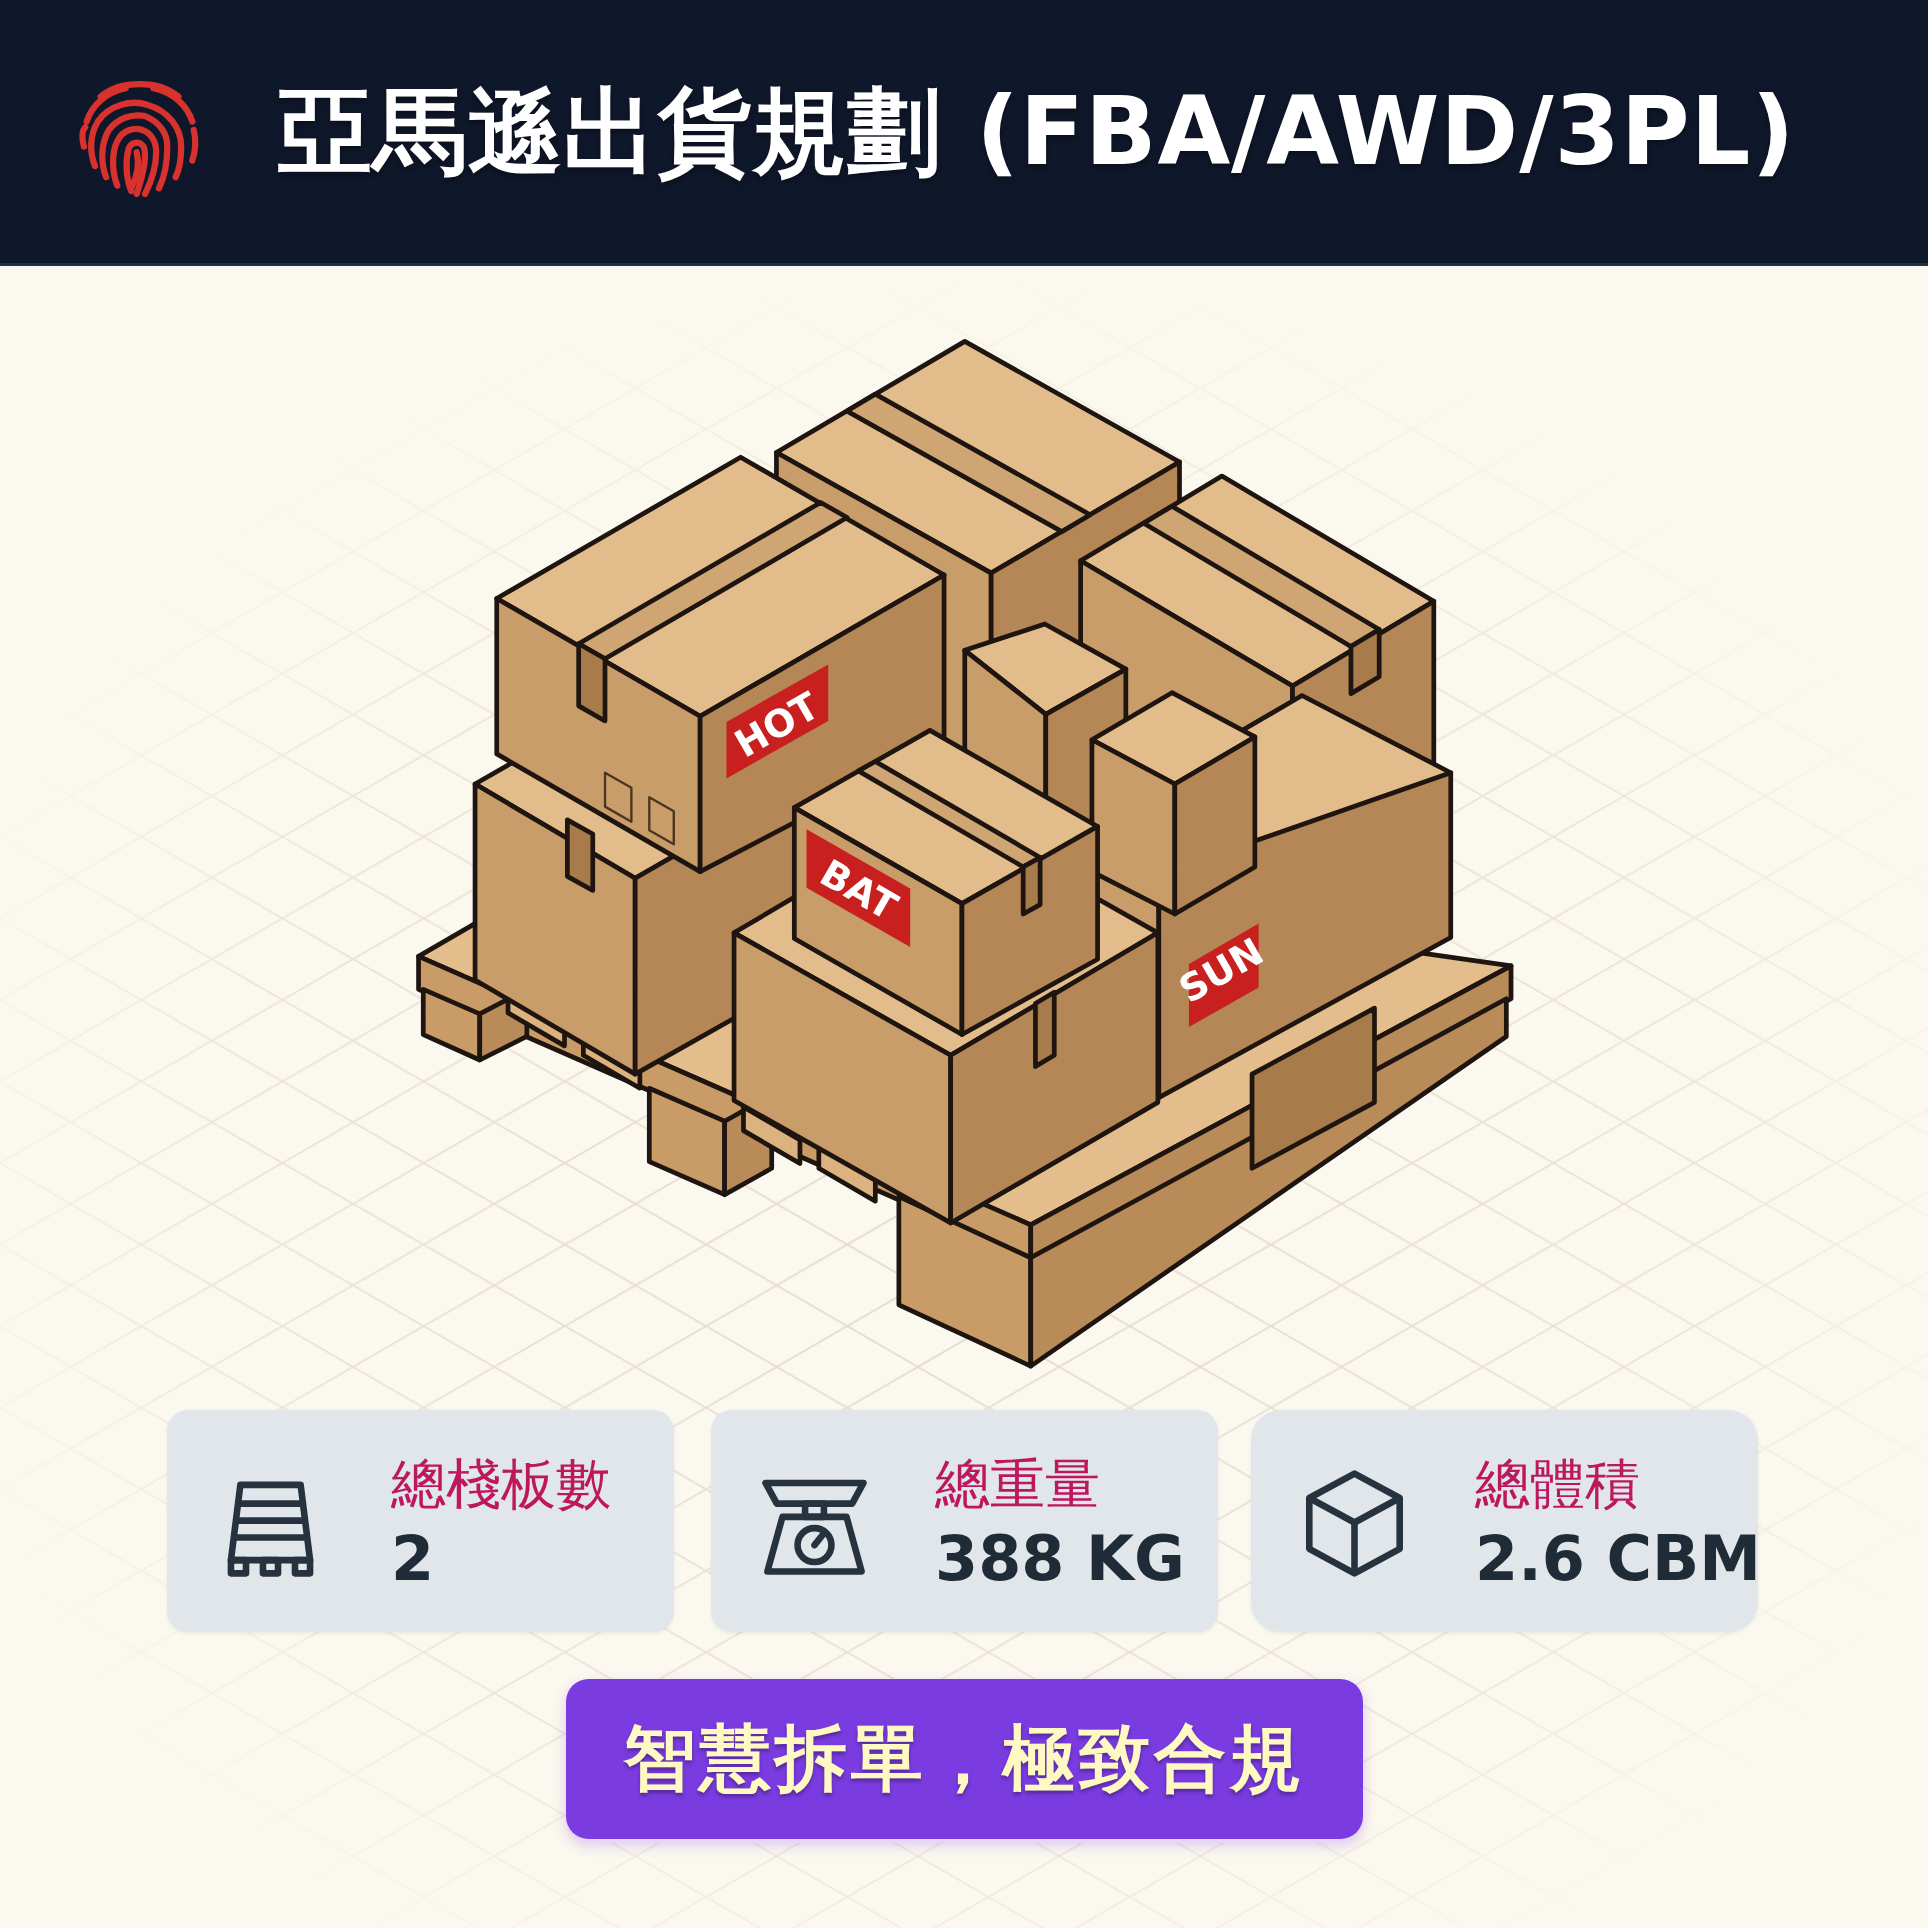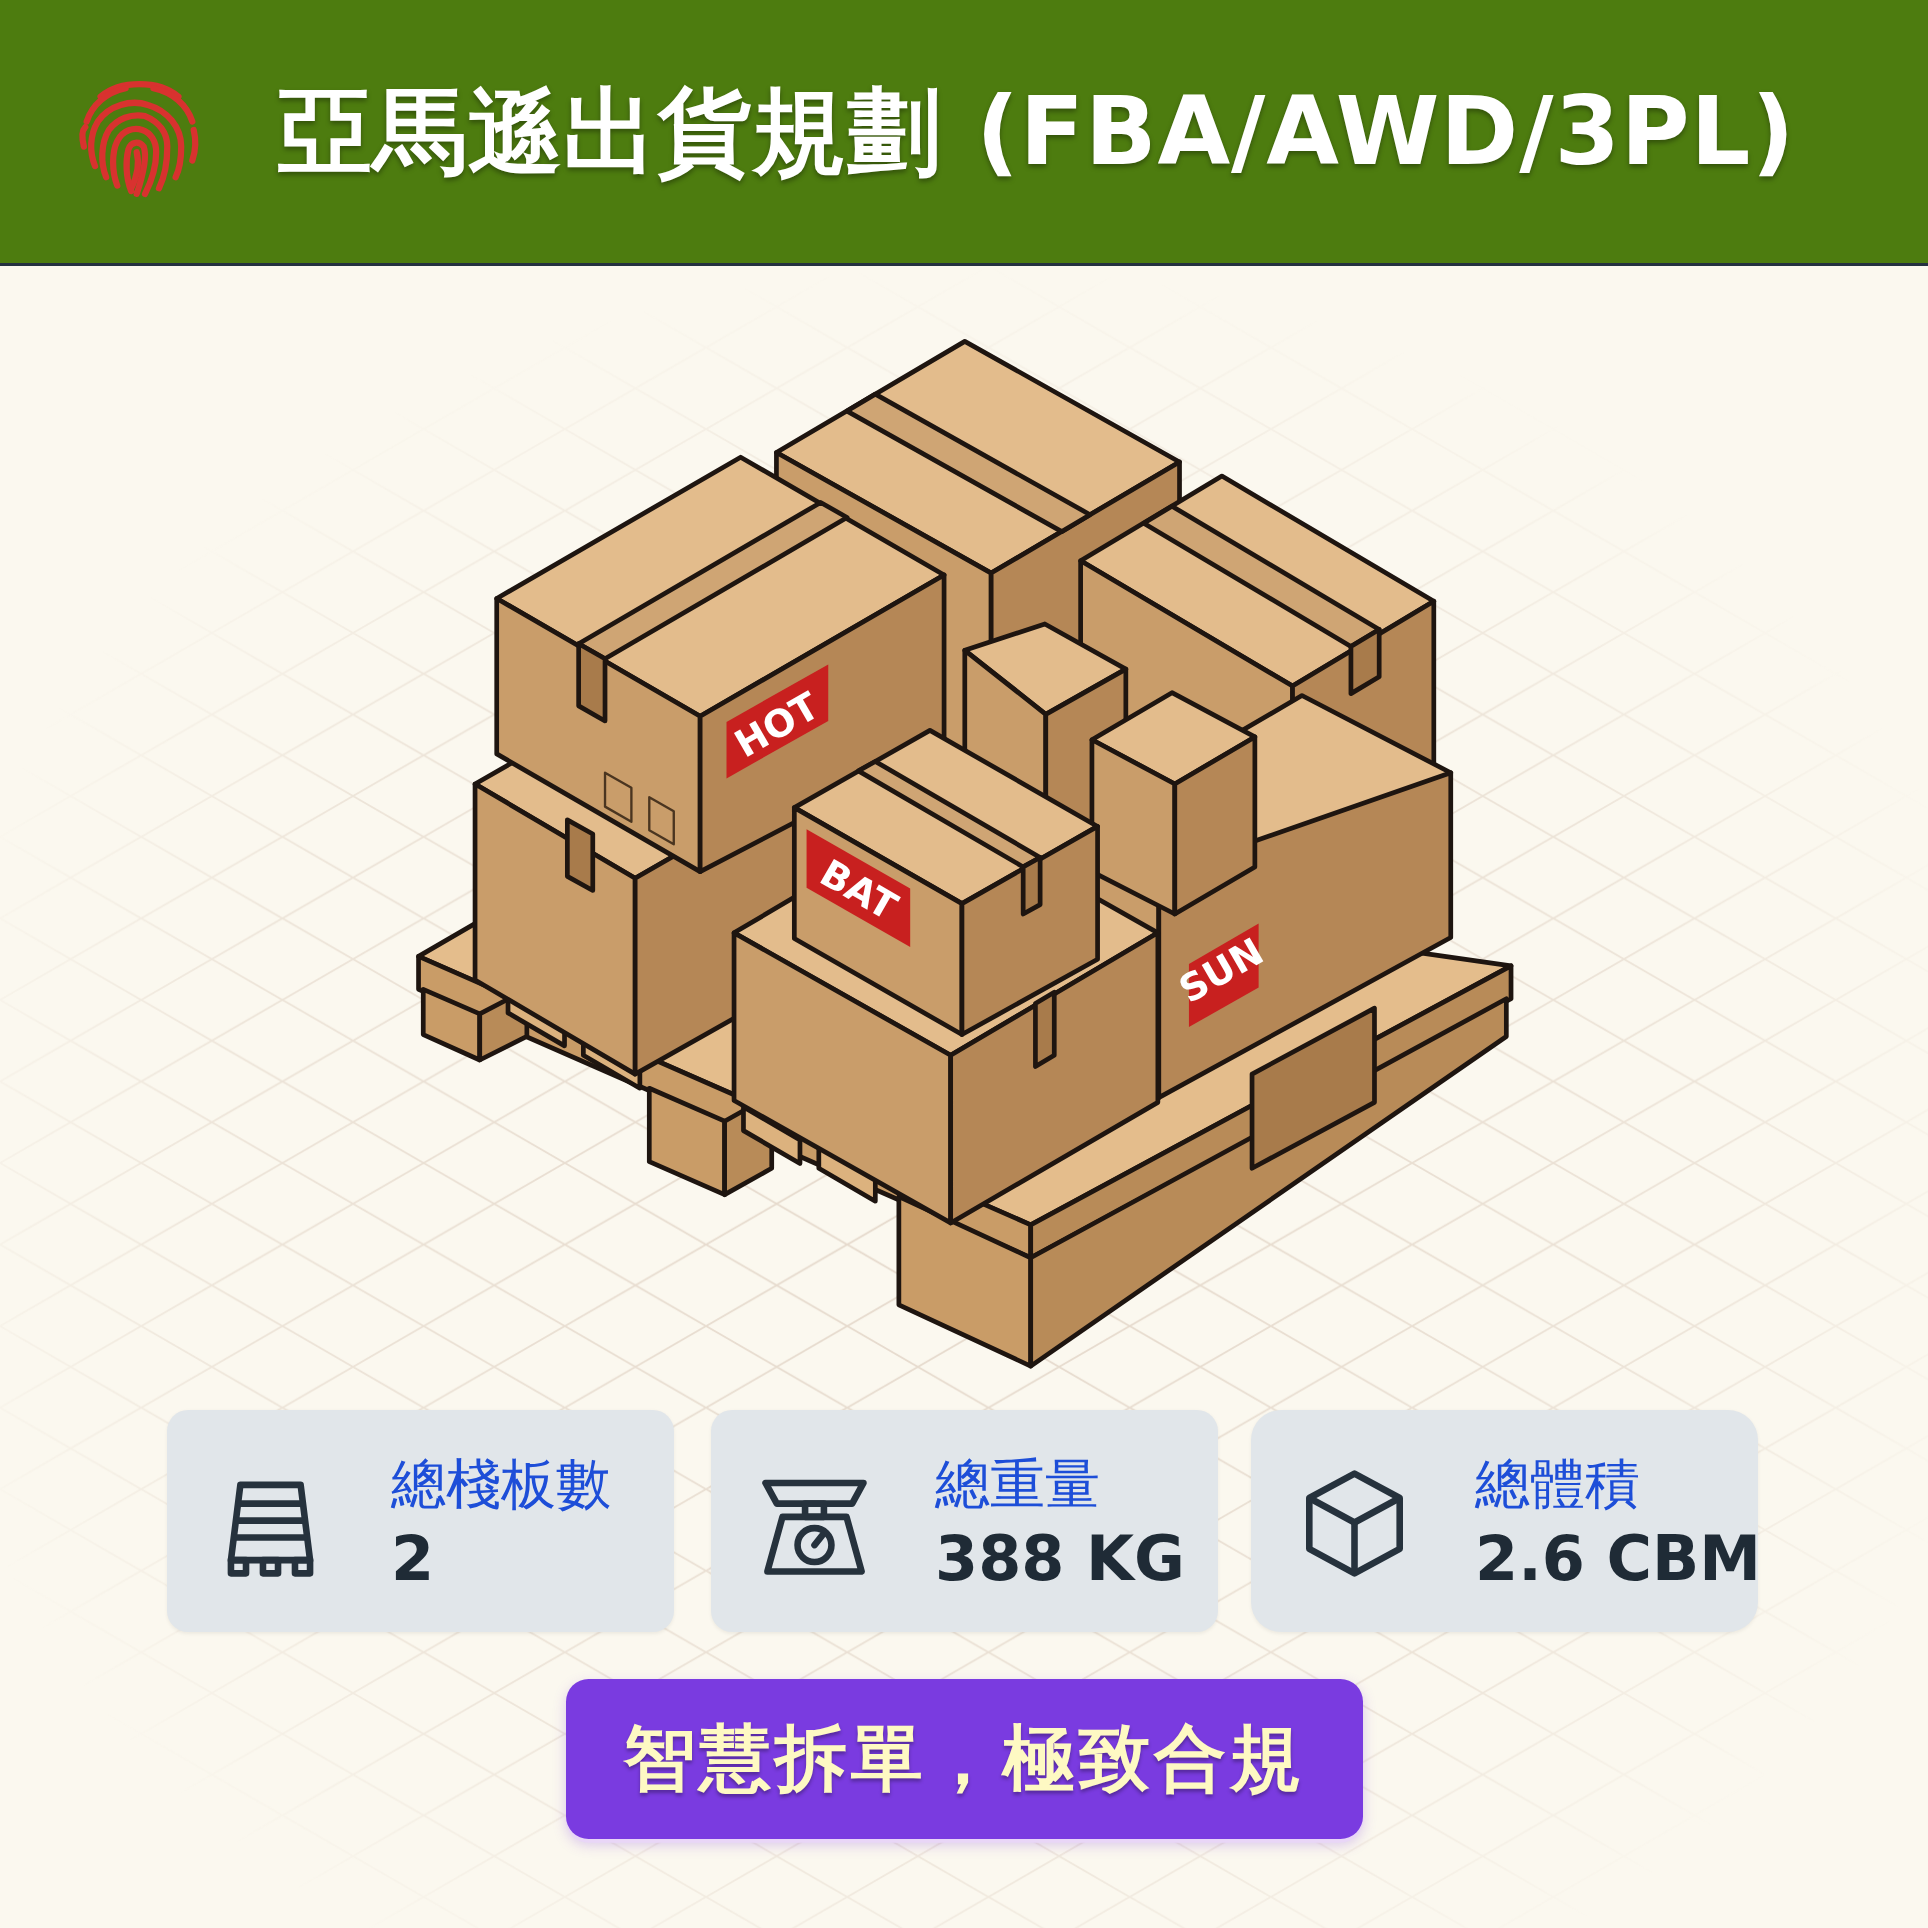--- a/index.html
+++ b/index.html
@@ -4,21 +4,21 @@
 <style>
   html, body { margin: 0; padding: 0; }
   body {
     width: 1928px; height: 1928px; overflow: hidden;
     background: #fbf8ef;
     font-family: "DejaVu Sans", "Liberation Sans", sans-serif;
     position: relative;
   }
   .header {
     position: absolute; left: 0; top: 0; width: 1928px; height: 266px;
-    background: #4d7c0f;
+    background: #0f172a;
     border-bottom: 3.8px solid #243140;
     box-sizing: border-box;
   }
   .header .fp-icon { position: absolute; left: 68px; top: 66px; width: 143px; height: 139px; }
   .header .title {
     position: absolute; left: 278px; top: 56px;
     color: #ffffff; font-weight: bold; font-size: 94px; line-height: 151px;
     letter-spacing: 0.9px; white-space: nowrap;
     text-shadow: 0 2.8px 5.6px rgba(0,0,0,0.35);
   }
@@ -26,21 +26,21 @@
   .scene { position: absolute; left: 395px; top: 330px; width: 1149px; height: 1055px; }
   .stats { position: absolute; left: 167px; top: 1410px; width: 1595px; height: 222px; }
   .stat-card {
     position: absolute; top: 0; width: 507px; height: 222px;
     background: #e1e6ea; border-radius: 21px;
     box-shadow: 0 1.9px 3.8px rgba(0,0,0,0.06);
   }
   .stat-card .icon { position: absolute; left: 47px; top: 56px; width: 113px; height: 113px; }
   .stat-card .label {
     position: absolute; left: 224px; top: 41px;
-    font-size: 55px; color: #1d4ed8; line-height: 66px; white-space: nowrap;
+    font-size: 55px; color: #be185d; line-height: 66px; white-space: nowrap;
   }
   .stat-card .value {
     position: absolute; left: 224px; top: 111px;
     font-size: 62px; font-weight: bold; color: #1f2b36; line-height: 75px; white-space: nowrap;
   }
   .slogan {
     position: absolute; left: 566px; top: 1679px; width: 797px; height: 160px;
     background: #7a3be0; border-radius: 22.6px;
     box-shadow: 0 3.8px 0 #e9d6f7, 0 5.6px 13px rgba(122,59,224,0.25);
     color: #fef9c3; font-weight: bold; font-size: 72px;

